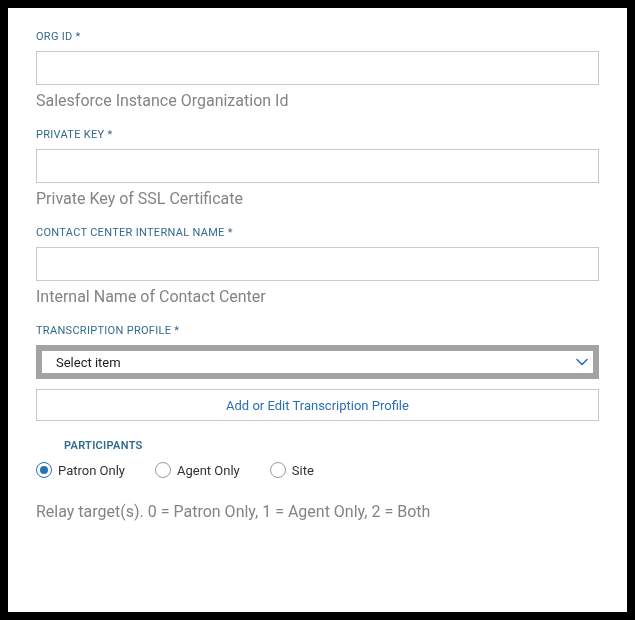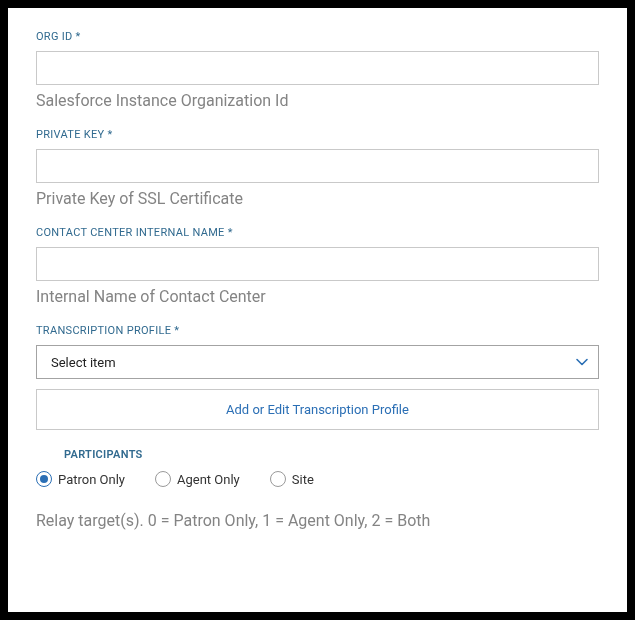--- a/index.html
+++ b/index.html
@@ -45,42 +45,42 @@
     color: #848484;
     margin-top: 6px;
   }
   .select-wrap {
     position: relative;
     width: 100%;
   }
   .select-display {
     width: 100%;
     height: 34px;
-    border: 1px solid #a3a3a3;
+    border: 6px solid #a3a3a3;
     background: #fff;
     padding: 0 34px 0 14px;
     font-size: 13px;
     display: flex;
     align-items: center;
     cursor: pointer;
     color: #222;
   }
   .chevron {
     position: absolute;
     right: 10px;
     top: 50%;
     transform: translateY(-50%);
     width: 14px;
     height: 14px;
     pointer-events: none;
   }
   .chevron svg { display: block; }
   .outline-btn {
     width: 100%;
-    height: 41px;
+    height: 32px;
     border: 1px solid #c9c9c9;
     background: #fff;
     color: #2b6fb5;
     font-size: 13px;
     font-family: inherit;
     cursor: pointer;
     margin-top: 10px;
   }
   .radio-row {
     display: flex;

